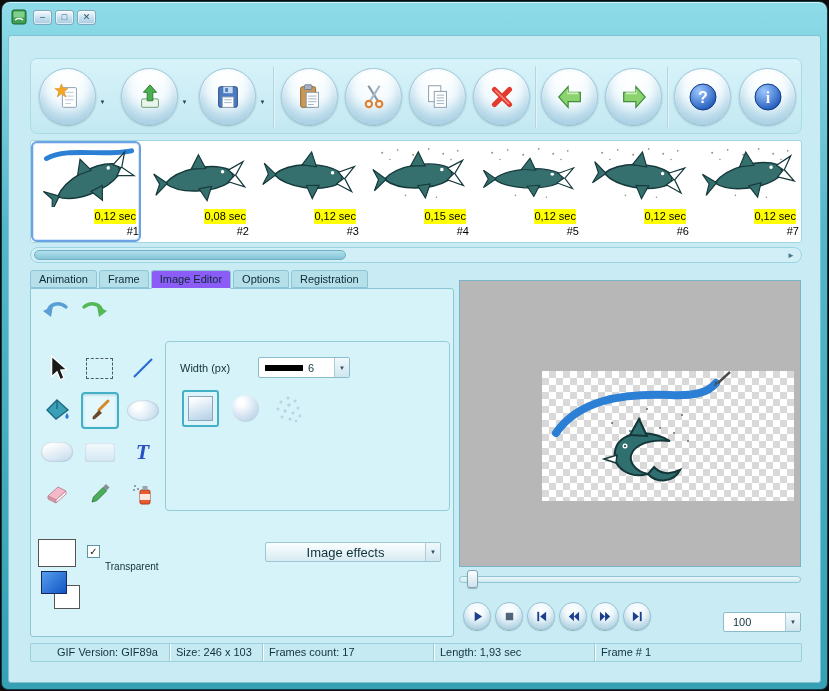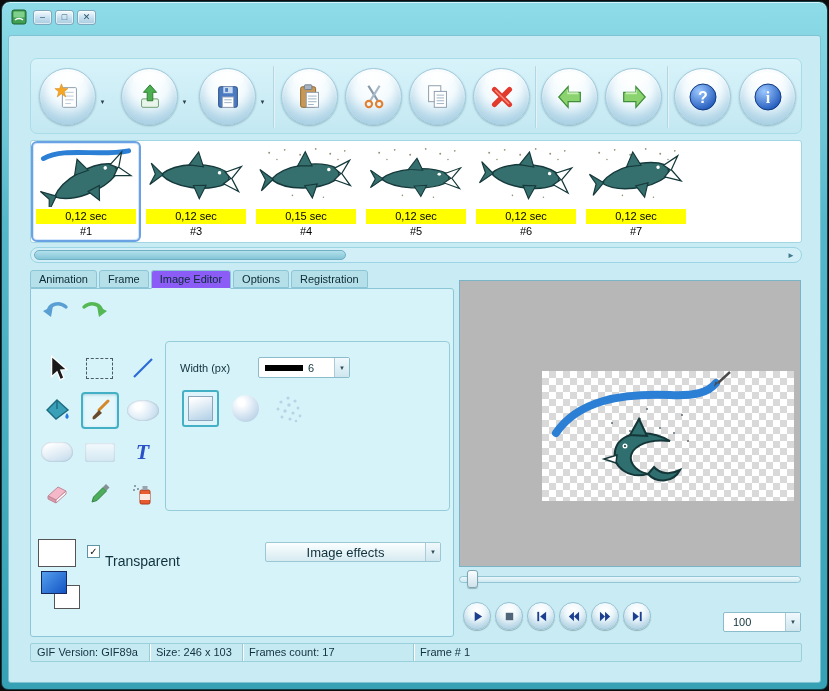--- a/index.html
+++ b/index.html
@@ -53,21 +53,21 @@
   .tbtn svg { position:relative; z-index:1; }
   .tb-dd { position:absolute; top:40px; width:11px; text-align:center; font-size:6px; color:#2c3e46; cursor:pointer; }
   .tsep { position:absolute; top:7px; width:2px; height:62px; background:linear-gradient(90deg,#98c9d8,#ffffff); border-radius:1px; }
   
   .framestrip {
     position:absolute; left:21px; top:104px; width:772px; height:103px;
     background:#ffffff; border:1px solid #a2d6e2; border-radius:3px;
     display:flex; padding:0 0 0 0;
   }
   .frame { width:110px; height:101px; border:2px solid transparent; border-radius:6px;
-    display:flex; flex-direction:column; cursor:pointer; }
+    display:flex; flex-direction:column; cursor:pointer;align-items:flex-end; }
   .frame.selected { border-color:#6aa2e4; box-shadow:inset 0 0 0 1px #d5e6fb; }
   .frame .thumb { flex:1; display:flex; align-items:center; justify-content:center; overflow:hidden; }
   .frame .dur { height:15px; line-height:15px; background:#ffff00; color:#000; font-size:11px; text-align:center; margin:0 3px; }
   .frame .num { height:16px; line-height:15px; color:#000; font-size:11px; text-align:center; }
   
   .hscroll {
     position:absolute; left:21px; top:211px; width:772px; height:16px;
     background:#d2eff7; border:1px solid #9bd4e2; border-radius:8px; cursor:pointer;
   }
   .hthumb {
@@ -116,21 +116,21 @@
   .sq-btn { position:absolute; left:16px; top:48px; width:37px; height:37px; border:2px solid #44b0c6; border-radius:3px;
     background:#ddf4fa; display:flex; align-items:center; justify-content:center; cursor:pointer; }
   .sq-swatch { width:25px; height:25px; border:1px solid #8aa4bc; background:linear-gradient(160deg,#ffffff 8%,#b7d3e8 92%); }
   .circ-btn { position:absolute; left:66px; top:53px; width:27px; height:27px; border-radius:50%; cursor:pointer;
     background:radial-gradient(circle at 35% 28%,#ffffff 12%,#d2e2f1 55%,#a7c5dd 100%); }
   .spray-btn { position:absolute; left:104px; top:50px; width:38px; height:33px; cursor:pointer; }
   
   .swatch-transparent { position:absolute; left:7px; top:250px; width:38px; height:28px; background:#fff; border:1px solid #555; cursor:pointer; }
   .chk { position:absolute; left:56px; top:256px; width:13px; height:13px; background:#fff; border:1px solid #5d93a3;
     font-size:10px; line-height:11px; text-align:center; color:#141414; cursor:pointer; }
-  .chk-label { position:absolute; left:74px; top:264px; font-size:14px; cursor:default; }
+  .chk-label { position:absolute; left:74px; top:272px; font-size:10px; cursor:default; }
   .effects-btn { position:absolute; left:234px; top:253px; width:176px; height:20px;
     background:linear-gradient(#fbfeff,#d6ebf1); border:1px solid #9cc8d6; border-radius:2px;
     display:flex; align-items:center; cursor:pointer; }
   .effects-label { flex:1; text-align:center; font-size:13px; }
   .fgbg { position:absolute; left:10px; top:282px; width:64px; height:48px; }
   .fgbg .bgc { position:absolute; left:13px; top:14px; width:26px; height:24px; background:#fff; border:1px solid #555; cursor:pointer; }
   .fgbg .fgc { position:absolute; left:0; top:0; width:26px; height:23px;
     background:linear-gradient(135deg,#559fee,#1254c4); border:1px solid #17295c; cursor:pointer; }
   
   .preview { position:absolute; left:450px; top:244px; width:342px; height:287px;
@@ -152,21 +152,21 @@
   .pbtn { position:absolute; top:566px; width:28px; height:28px; border-radius:50%;
     border:1px solid #94c2d4; cursor:pointer; padding:0;
     background:radial-gradient(circle at 50% 28%,#ffffff 0%,#eef8fc 45%,#cde7f2 100%);
     box-shadow:inset 0 -5px 7px rgba(120,170,200,.4), inset 0 1px 2px #fff, 0 1px 1px rgba(0,0,0,.25);
     display:flex; align-items:center; justify-content:center; }
   .zoom-combo { position:absolute; left:714px; top:576px; width:78px; height:20px; background:#fff;
     border:1px solid #8abccc; border-radius:2px; display:flex; align-items:center; cursor:pointer; }
   .zoom-value { flex:1; font-size:11px; padding-left:9px; }
   
   .statusbar { position:absolute; left:21px; top:607px; width:772px; height:19px; display:flex;
-    background:#c6eaf2; border:1px solid #9bcfdc; border-radius:2px; }
+    background:#c6eaf2; border:1px solid #9bcfdc; border-radius:2px;padding-left:20px; }
   .seg { font-size:11px; line-height:16px; color:#113040; padding-left:6px;
     border-right:1px solid #98cada; box-shadow:1px 0 0 #ffffff; white-space:nowrap; overflow:hidden; }
   .seg:last-child { border-right:none; box-shadow:none; }
 </style>
 </head>
 <body>
 
 <svg width="0" height="0" style="position:absolute" aria-hidden="true">
   <defs>
     <symbol id="shark" viewBox="0 0 100 64">
@@ -334,20 +334,29 @@
         <div class="thumb">
           <svg viewBox="0 0 100 64" width="100" height="62">
             <path d="M6 14 C28 2 62 12 94 6" fill="none" stroke="#2b7fd4" stroke-width="5" stroke-linecap="round"></path>
             <use href="#shark" transform="translate(0 6) rotate(-24 50 32)"></use>
           </svg>
         </div>
         <div class="dur">0,12 sec</div>
         <div class="num">#1</div>
       </div>
 
+      <div class="frame">
+        <div class="thumb">
+          <svg viewBox="0 0 100 64" width="100" height="62">
+              <use href="#shark" transform="translate(1 3) rotate(-6 50 32)"></use>
+            </svg>
+        </div>
+        <div class="dur">0,08 sec</div>
+        <div class="num">#2</div>
+      </div>
 
       <div class="frame">
         <div class="thumb">
           <svg viewBox="0 0 100 64" width="100" height="62">
               <use href="#shark" transform="rotate(4 50 32)"></use>
             </svg>
         </div>
         <div class="dur">0,12 sec</div>
         <div class="num">#3</div>
       </div>
@@ -613,17 +622,18 @@
 
     <div class="zoom-combo">
       <span class="zoom-value">100</span>
       <span class="combo-arrow">▼</span>
     </div>
 
     <div class="statusbar">
       <div class="seg" style="width:119px">GIF Version: GIF89a</div>
       <div class="seg" style="width:93px">Size: 246 x 103</div>
       <div class="seg" style="width:171px">Frames count: 17</div>
+      <div class="seg" style="width:161px">Length: 1,93 sec</div>
       <div class="seg" style="flex:1">Frame # 1</div>
     </div>
 
   </div>
 </div>
 
 </body></html>

